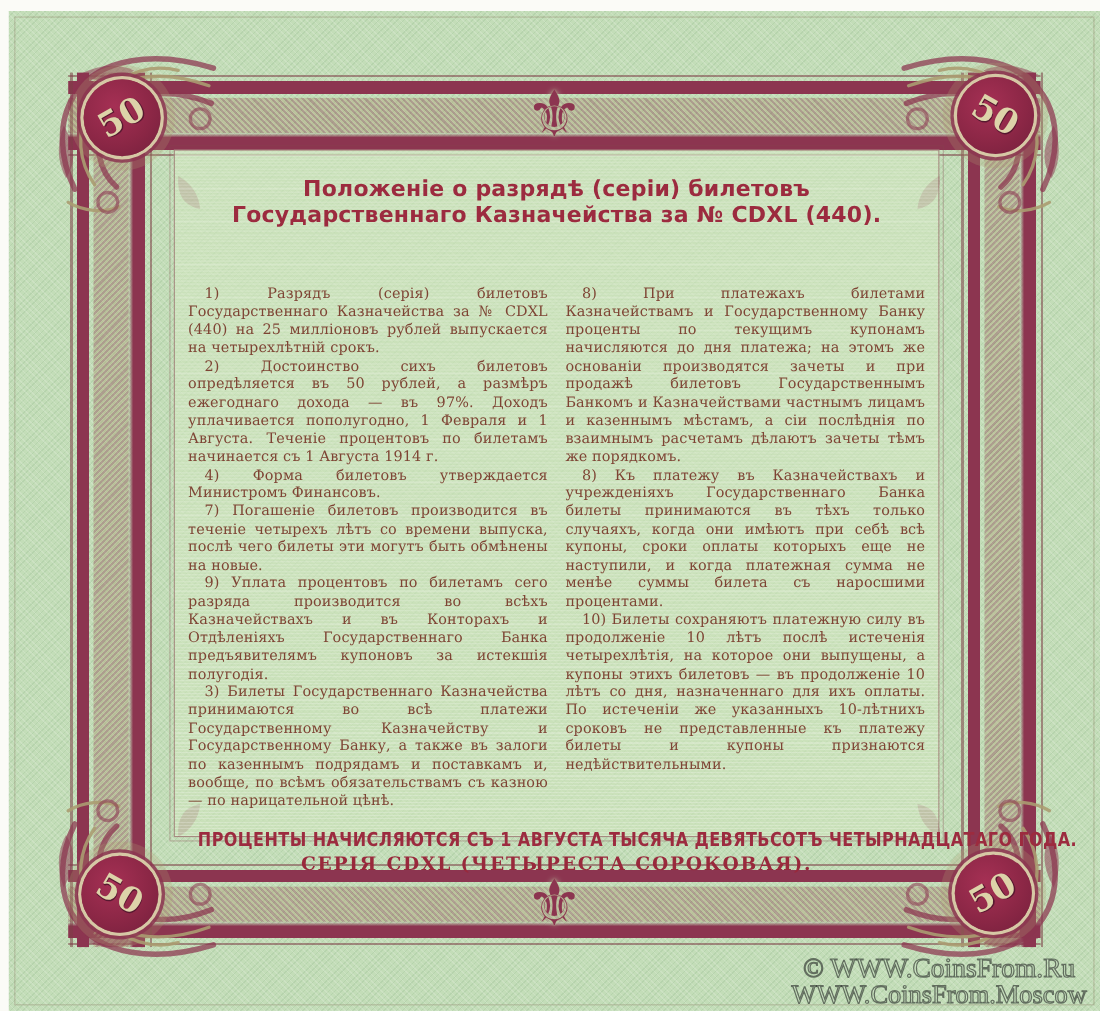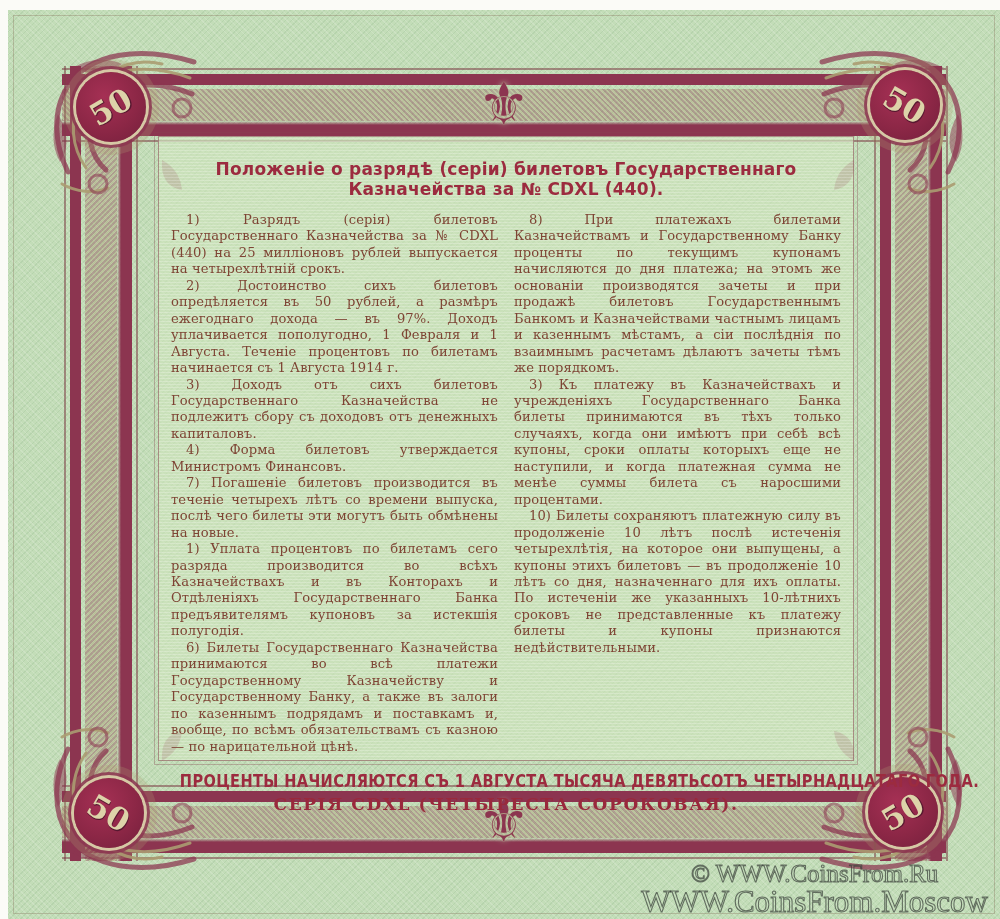--- a/index.html
+++ b/index.html
@@ -71,41 +71,41 @@
   .corner.br .medallion{left:54px;bottom:30px;} .corner.br .medallion span{transform:rotate(-30deg);}
 
   
   .panel{position:absolute;left:150px;right:146px;top:126px;bottom:158px;
     background-color:rgba(206,228,188,.65);
     background-image:repeating-linear-gradient(0deg, rgba(255,255,255,.22) 0 1px, rgba(0,0,0,0) 1px 3px);
     border:1px solid rgba(135,70,80,.55);
     outline:1px solid rgba(135,70,80,.35);outline-offset:3px;
     display:flex;flex-direction:column;}
   .title{margin:22px 28px 0;text-align:center;
-    font-family:"DejaVu Sans",sans-serif;font-weight:bold;font-size:17px;
+    font-family:"DejaVu Sans",sans-serif;font-weight:bold;font-size:20px;
     color:#9c2b3f;letter-spacing:.2px;}
   .cols{display:flex;gap:16px;margin:13px 12px 0;flex:0 0 auto;}
   .col{flex:1;font-size:13.1px;line-height:16.45px;color:#7e4434;
-    text-align:justify;letter-spacing:.1px;}
+    text-align:justify;letter-spacing:.1px;margin-top:40px;}
   .col p{margin:0;text-indent:15px;}
   .col .remark i{font-style:italic;}
   .footer1{margin-top:16px;text-align:center;white-space:nowrap;
     font-family:"DejaVu Sans",sans-serif;font-weight:bold;font-size:15.5px;
     color:#9c2b3f;letter-spacing:.4px;transform:scale(.94,1.12);transform-origin:center top;}
   .footer2{margin-top:5px;text-align:center;
     font-family:"DejaVu Serif",serif;font-weight:bold;font-size:17px;
     color:#99293c;letter-spacing:1.6px;}
 
   
   .watermark{position:absolute;right:12px;bottom:2px;text-align:center;
     font-family:"Liberation Serif",serif;line-height:1.0;
     color:rgba(220,228,218,.10);
     -webkit-text-stroke:1.1px rgba(52,58,52,.68);}
   .wm1{font-size:25px;}
-  .wm2{font-size:31px;}
+  .wm2{font-size:24px;}
 </style>
 </head>
 <body>
 
 <div class="scan">
   <div class="paper">
 
     <div class="band h top">
       <span class="band-ornament">⚜</span>
     </div>
@@ -219,29 +219,28 @@
       </div>
     </div>
 
     <div class="panel">
       <div class="title">Положеніе о разрядѣ (серіи) билетовъ Государственнаго Казначейства за № CDXL (440).</div>
 
       <div class="cols">
         <div class="col">
           <p>1) Разрядъ (серія) билетовъ Государственнаго Казначейства за № CDXL (440) на 25 милліоновъ рублей выпускается на четырехлѣтній срокъ.</p>
           <p>2) Достоинство сихъ билетовъ опредѣляется въ 50 рублей, а размѣръ ежегоднаго дохода — въ 97%. Доходъ уплачивается пополугодно, 1 Февраля и 1 Августа. Теченіе процентовъ по билетамъ начинается съ 1 Августа 1914 г.</p>
-          <p>3) Доходъ отъ сихъ билетовъ Государственнаго Казначейства не подлежитъ сбору съ доходовъ отъ денежныхъ капиталовъ.</p>
           <p>4) Форма билетовъ утверждается Министромъ Финансовъ.</p>
           <p>7) Погашеніе билетовъ производится въ теченіе четырехъ лѣтъ со времени выпуска, послѣ чего билеты эти могутъ быть обмѣнены на новые.</p>
-          <p>1) Уплата процентовъ по билетамъ сего разряда производится во всѣхъ Казначействахъ и въ Конторахъ и Отдѣленіяхъ Государственнаго Банка предъявителямъ купоновъ за истекшія полугодія.</p>
-          <p>6) Билеты Государственнаго Казначейства принимаются во всѣ платежи Государственному Казначейству и Государственному Банку, а также въ залоги по казеннымъ подрядамъ и поставкамъ и, вообще, по всѣмъ обязательствамъ съ казною — по нарицательной цѣнѣ.</p>
+          <p>9) Уплата процентовъ по билетамъ сего разряда производится во всѣхъ Казначействахъ и въ Конторахъ и Отдѣленіяхъ Государственнаго Банка предъявителямъ купоновъ за истекшія полугодія.</p>
+          <p>3) Билеты Государственнаго Казначейства принимаются во всѣ платежи Государственному Казначейству и Государственному Банку, а также въ залоги по казеннымъ подрядамъ и поставкамъ и, вообще, по всѣмъ обязательствамъ съ казною — по нарицательной цѣнѣ.</p>
         </div>
         <div class="col">
           <p>8) При платежахъ билетами Казначействамъ и Государственному Банку проценты по текущимъ купонамъ начисляются до дня платежа; на этомъ же основаніи производятся зачеты и при продажѣ билетовъ Государственнымъ Банкомъ и Казначействами частнымъ лицамъ и казеннымъ мѣстамъ, а сіи послѣднія по взаимнымъ расчетамъ дѣлаютъ зачеты тѣмъ же порядкомъ.</p>
-          <p>3) Къ платежу въ Казначействахъ и учрежденіяхъ Государственнаго Банка билеты принимаются въ тѣхъ только случаяхъ, когда они имѣютъ при себѣ всѣ купоны, сроки оплаты которыхъ еще не наступили, и когда платежная сумма не менѣе суммы билета съ наросшими процентами.</p>
+          <p>8) Къ платежу въ Казначействахъ и учрежденіяхъ Государственнаго Банка билеты принимаются въ тѣхъ только случаяхъ, когда они имѣютъ при себѣ всѣ купоны, сроки оплаты которыхъ еще не наступили, и когда платежная сумма не менѣе суммы билета съ наросшими процентами.</p>
           <p>10) Билеты сохраняютъ платежную силу въ продолженіе 10 лѣтъ послѣ истеченія четырехлѣтія, на которое они выпущены, а купоны этихъ билетовъ — въ продолженіе 10 лѣтъ со дня, назначеннаго для ихъ оплаты. По истеченіи же указанныхъ 10-лѣтнихъ сроковъ не представленные къ платежу билеты и купоны признаются недѣйствительными.</p>
         </div>
       </div>
 
       <div class="footer1">ПРОЦЕНТЫ НАЧИСЛЯЮТСЯ СЪ 1 АВГУСТА ТЫСЯЧА ДЕВЯТЬСОТЪ ЧЕТЫРНАДЦАТАГО ГОДА.</div>
       <div class="footer2">СЕРІЯ CDXL (ЧЕТЫРЕСТА СОРОКОВАЯ).</div>
     </div>
 
     <div class="watermark">
       <div class="wm1">© WWW.CoinsFrom.Ru</div>

